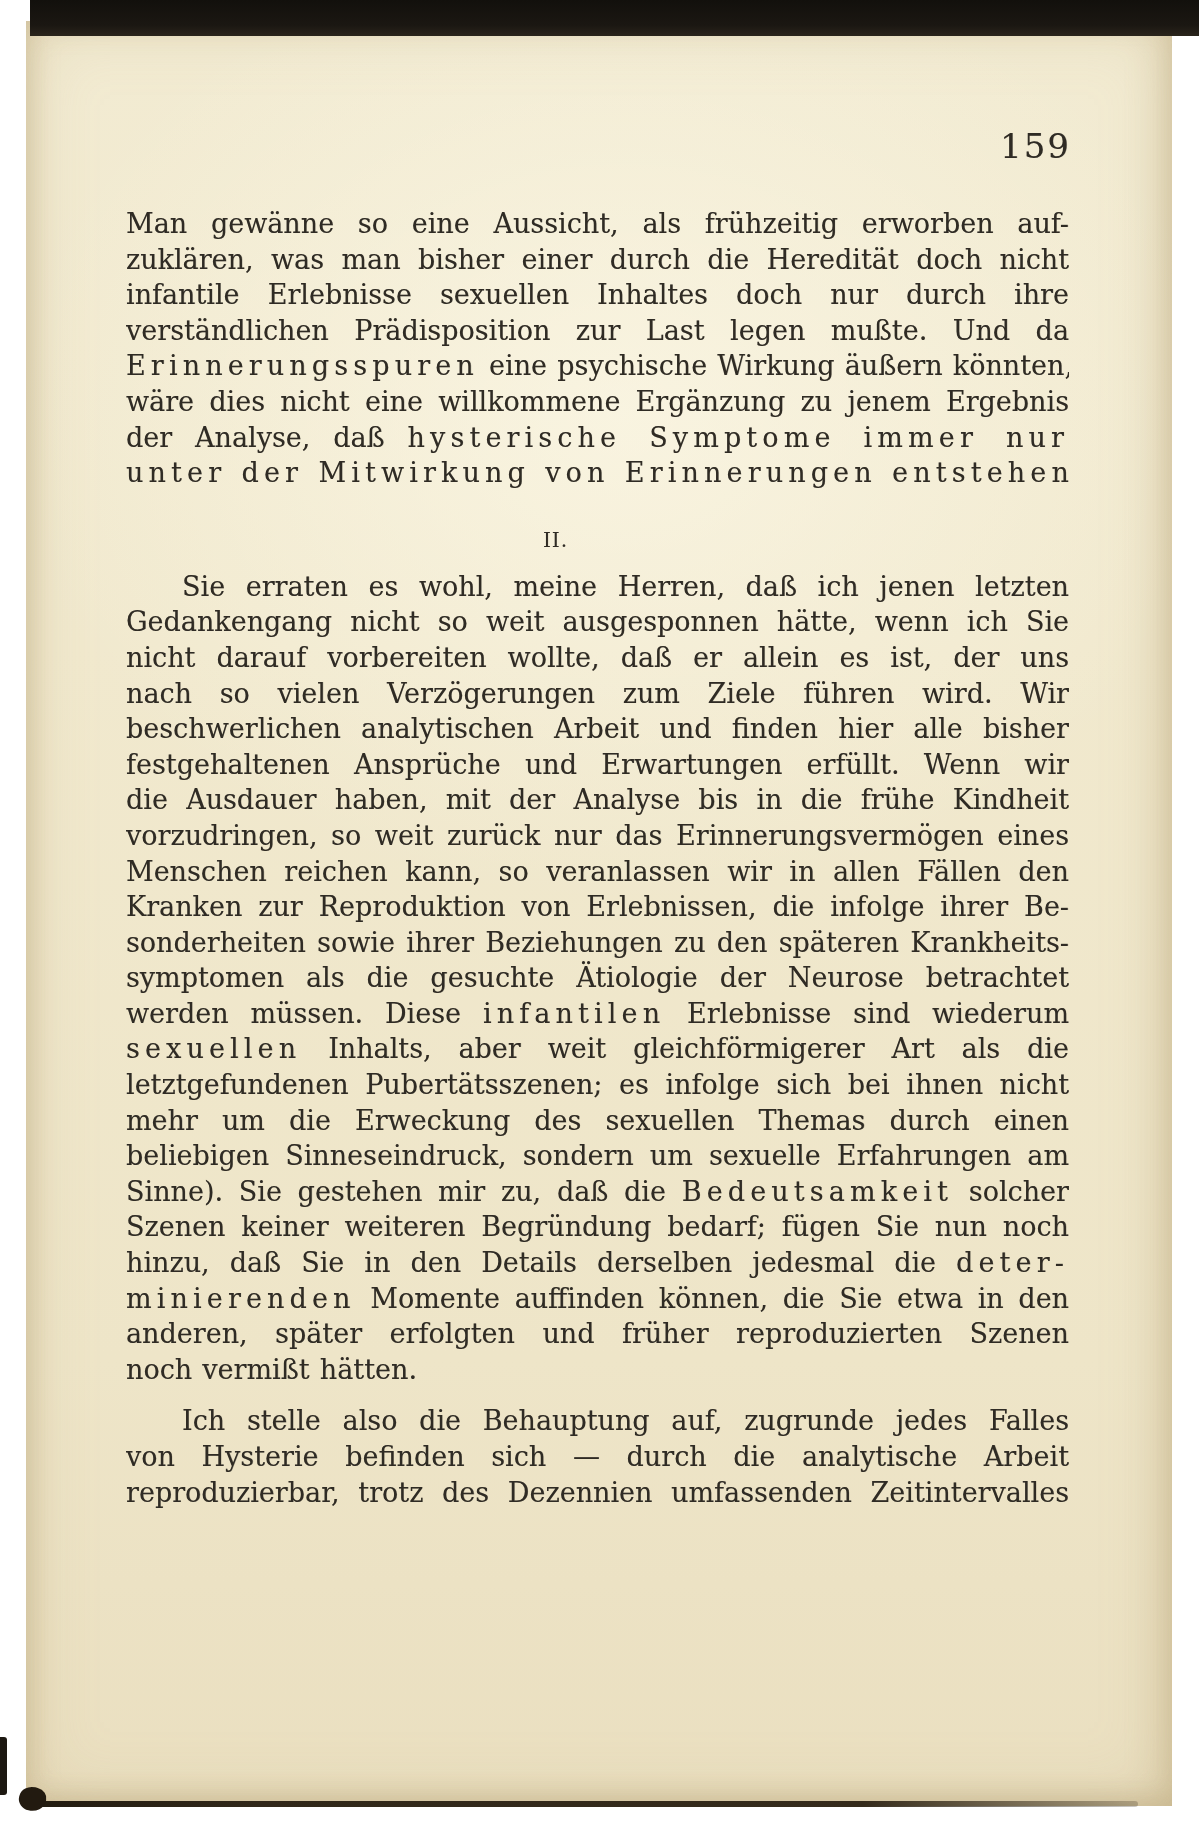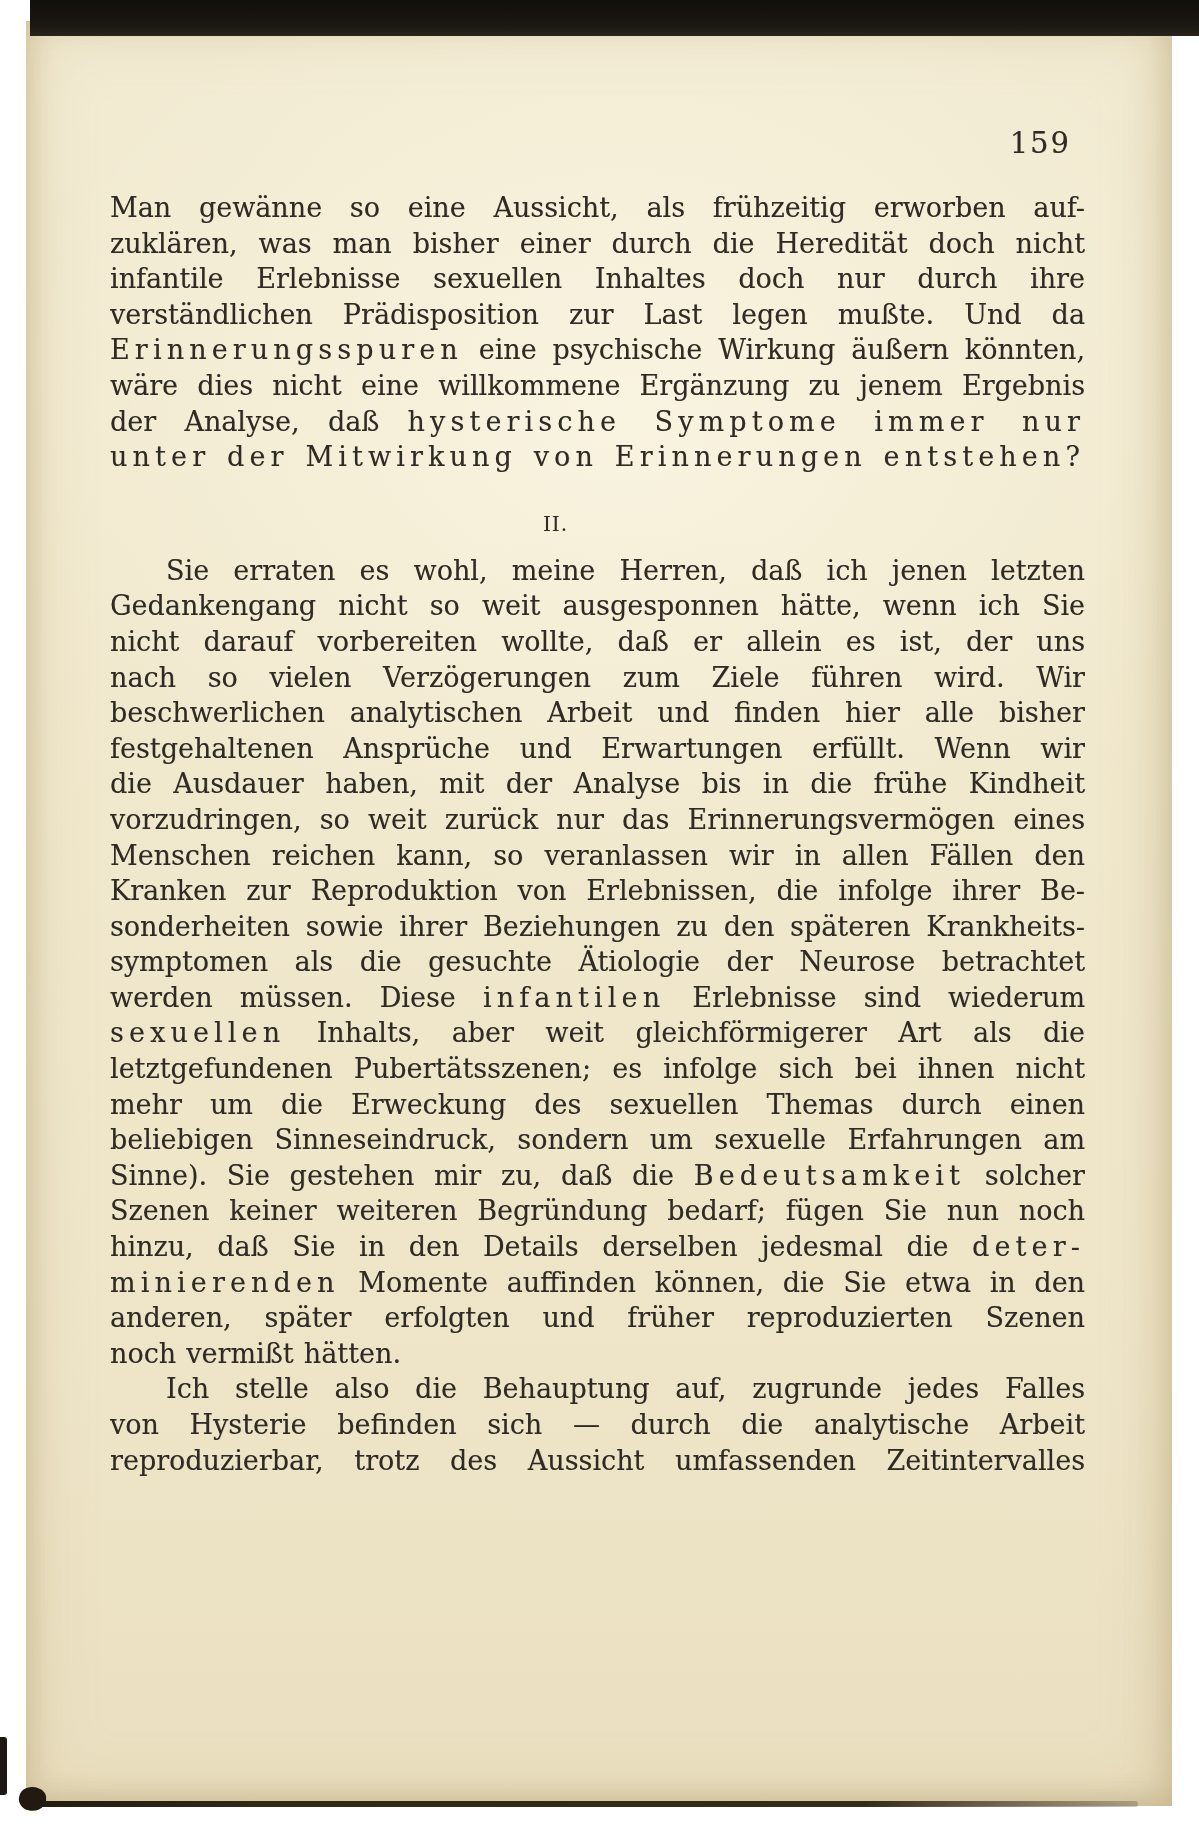--- a/index.html
+++ b/index.html
@@ -55,35 +55,35 @@
     border-radius: 0 3px 3px 0;
   }
 
   
   .page-number {
     position: absolute;
     left: 110px; top: 126px; width: 975px;
     text-align: right;
     padding-right: 14px;
     box-sizing: border-box;
-    font-size: 29px;
+    font-size: 34px;
     letter-spacing: 2px;
     color: #2f2b24;
     text-shadow: 0.3px 0.3px 0 rgba(47,43,36,0.35);
   }
 
   .text-area {
     position: absolute;
     left: 110px; top: 190px; width: 975px;
     color: #2f2b24;
     font-size: 27px;
     text-shadow: 0.3px 0.3px 0 rgba(47,43,36,0.35);
   }
 
-  .para { margin: 0; }
+  .para { margin: 16px; }
   .line {
     line-height: 35.6px;
     height: 35.6px;
     text-align: justify;
     text-align-last: justify;
     -moz-text-align-last: justify;
     white-space: nowrap;
     overflow: hidden;
     word-spacing: 0.06em;
   }
@@ -143,21 +143,21 @@
         <div class="line"><span>Sinne). Sie gestehen mir zu, daß die </span><span class="sperr">Bedeutsamkeit</span><span> solcher</span></div>
         <div class="line"><span>Szenen keiner weiteren Begründung bedarf; fügen Sie nun noch</span></div>
         <div class="line"><span>hinzu, daß Sie in den Details derselben jedesmal die </span><span class="sperr">deter-</span></div>
         <div class="line"><span class="sperr">minierenden</span><span> Momente auffinden können, die Sie etwa in den</span></div>
         <div class="line"><span>anderen, später erfolgten und früher reproduzierten Szenen</span></div>
         <div class="line flush"><span>noch vermißt hätten.</span></div>
       </div>
       <div class="para">
         <div class="line indent"><span>Ich stelle also die Behauptung auf, zugrunde jedes Falles</span></div>
         <div class="line"><span>von Hysterie befinden sich — durch die analytische Arbeit</span></div>
-        <div class="line"><span>reproduzierbar, trotz des Aussicht umfassenden Zeitintervalles</span></div>
+        <div class="line"><span>reproduzierbar, trotz des Dezennien umfassenden Zeitintervalles</span></div>
       </div>
     </div>
 </div>
 
 <div class="scan-top-bar"></div>
 <div class="scan-bottom-line"></div>
 <div class="scan-corner-blob"></div>
 <div class="scan-left-sliver"></div>
 
 </body></html>

